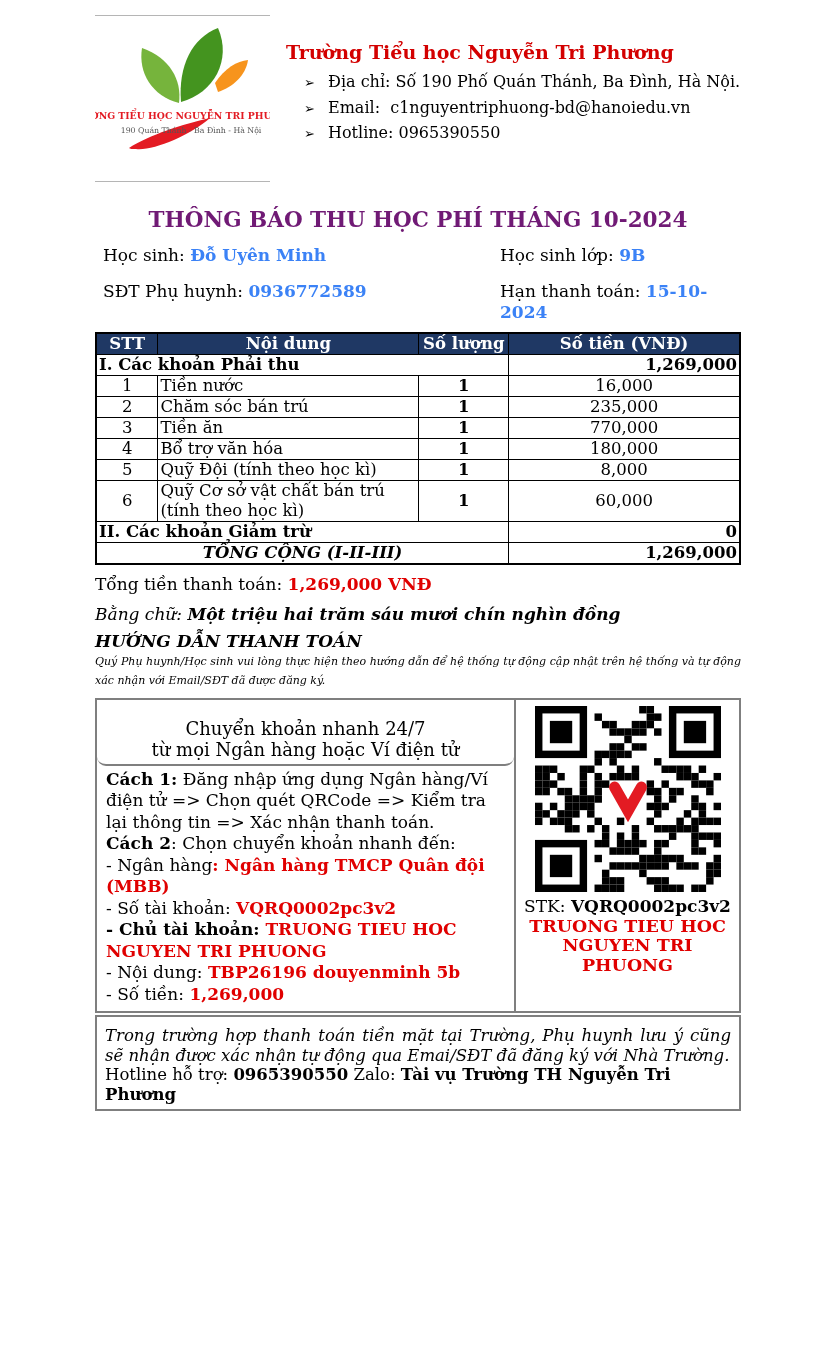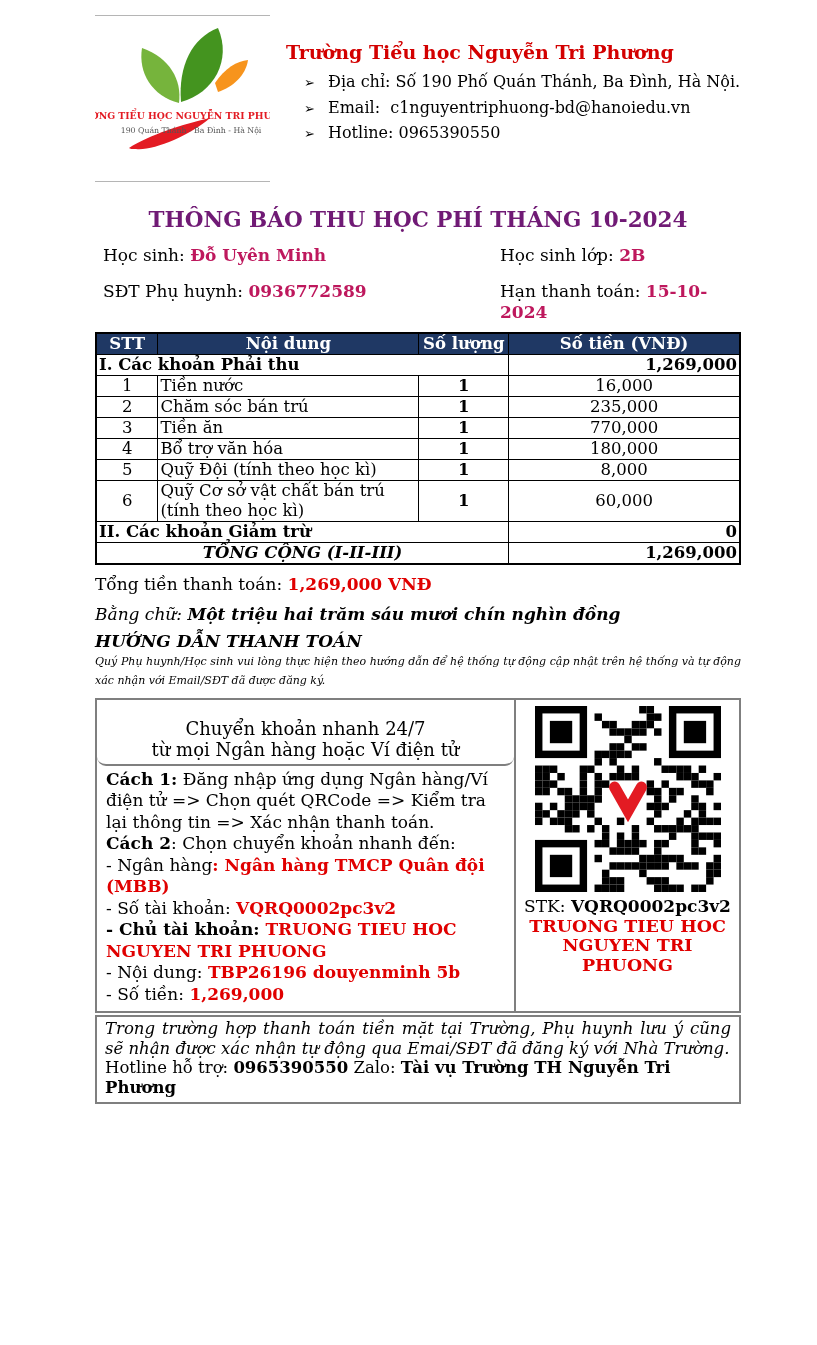--- a/index.html
+++ b/index.html
@@ -15,21 +15,21 @@
   .contact-line { font-size:16px; line-height:24.5px; padding-left:18px; }
   .contact-line .bullet { display:inline-block; width:24px; font-size:13px; color:#000; }
   .c-label { font-weight:normal; }
   span[data-bind] { white-space:pre-wrap; }
 
   
   .doc-title { margin-top:25px; text-align:center; color:#701a75; font-weight:bold; font-size:21.5px; }
 
   
   .info-grid { margin-top:13px; padding-left:8px; display:grid; grid-template-columns:397px 235px; row-gap:15px; font-size:17px; line-height:21px; }
-  .info-grid .val { color:#be185d; font-weight:bold; }
+  .info-grid .val { color:#3b82f6; font-weight:bold; }
 
   
   table.fee { margin-top:9px; width:646px; border-collapse:collapse; font-size:16.5px; }
   table.fee th, table.fee td { border:1px solid #000; }
   table.fee { border:2px solid #000; }
   table.fee thead th { background:#1f3864; color:#fff; font-weight:bold; text-align:center; padding:0 2px; line-height:19.5px; vertical-align:top; }
   table.fee td { line-height:20px; padding:0 2px; vertical-align:middle; }
   td.c { text-align:center; }
   td.name { padding-left:12px; }
   td.qty { text-align:center; font-weight:bold; }
@@ -54,21 +54,21 @@
   .pay-head { text-align:center; font-weight:normal; font-size:18px; line-height:21.5px; padding:18px 0 3px; border-bottom:2px solid #7f7f7f;border-radius:9px; }
   .pay-body { padding:3px 6px 6px 9px; font-size:17px; line-height:21.5px; }
   .pay-right { flex:1; border-left:2px solid #7f7f7f; text-align:center; padding-top:6px; }
   .lbl-b { font-weight:bold; }
   .qr-wrap { display:inline-block; line-height:0; }
   .stk-line { font-size:17px; line-height:21px; }
   .stk-line .stk-val { font-weight:bold; }
   .qr-holder { color:#e00000; font-weight:bold; font-size:17.5px; line-height:19.5px; padding:0 6px; }
 
   
-  .foot-box { margin-top:2px; border:2px solid #7f7f7f; padding:2px 8px 4px; }
+  .foot-box { margin-top:2px; border:2px solid #7f7f7f; padding:9px 8px 4px; }
   .foot-note { font-style:italic; text-align:justify; font-size:16.5px; line-height:19.5px; }
   .foot-hotline { font-size:16.5px; line-height:20px; }
   .b { font-weight:bold; }
 </style>
 </head>
 <body>
 
 <div class="page">
   <div class="content">
 
@@ -94,21 +94,21 @@
         <div class="contact-line">
           <span class="bullet" data-bind="school.bullet">➢</span><span class="c-label" data-bind="school.contacts.2.label">Hotline</span><span data-bind="school.contacts.2.rest">: 0965390550</span>
         </div>
       </div>
     </div>
 
     <div class="doc-title" data-bind="notice.title">THÔNG BÁO THU HỌC PHÍ THÁNG 10-2024</div>
 
     <div class="info-grid">
       <div><span class="lbl" data-bind="notice.student_label">Học sinh: </span><span class="val" data-bind="notice.student_name">Đỗ Uyên Minh</span></div>
-      <div><span class="lbl" data-bind="notice.class_label">Học sinh lớp: </span><span class="val" data-bind="notice.class_value">2B</span></div>
+      <div><span class="lbl" data-bind="notice.class_label">Học sinh lớp: </span><span class="val" data-bind="notice.class_value">9B</span></div>
       <div><span class="lbl" data-bind="notice.phone_label">SĐT Phụ huynh: </span><span class="val" data-bind="notice.phone_value">0936772589</span></div>
       <div><span class="lbl" data-bind="notice.due_label">Hạn thanh toán: </span><span class="val" data-bind="notice.due_value">15-10-2024</span></div>
     </div>
 
     <table class="fee">
       <colgroup>
           <col style="width:62px">
           <col style="width:262px">
           <col style="width:90px">
           <col style="width:232px">

